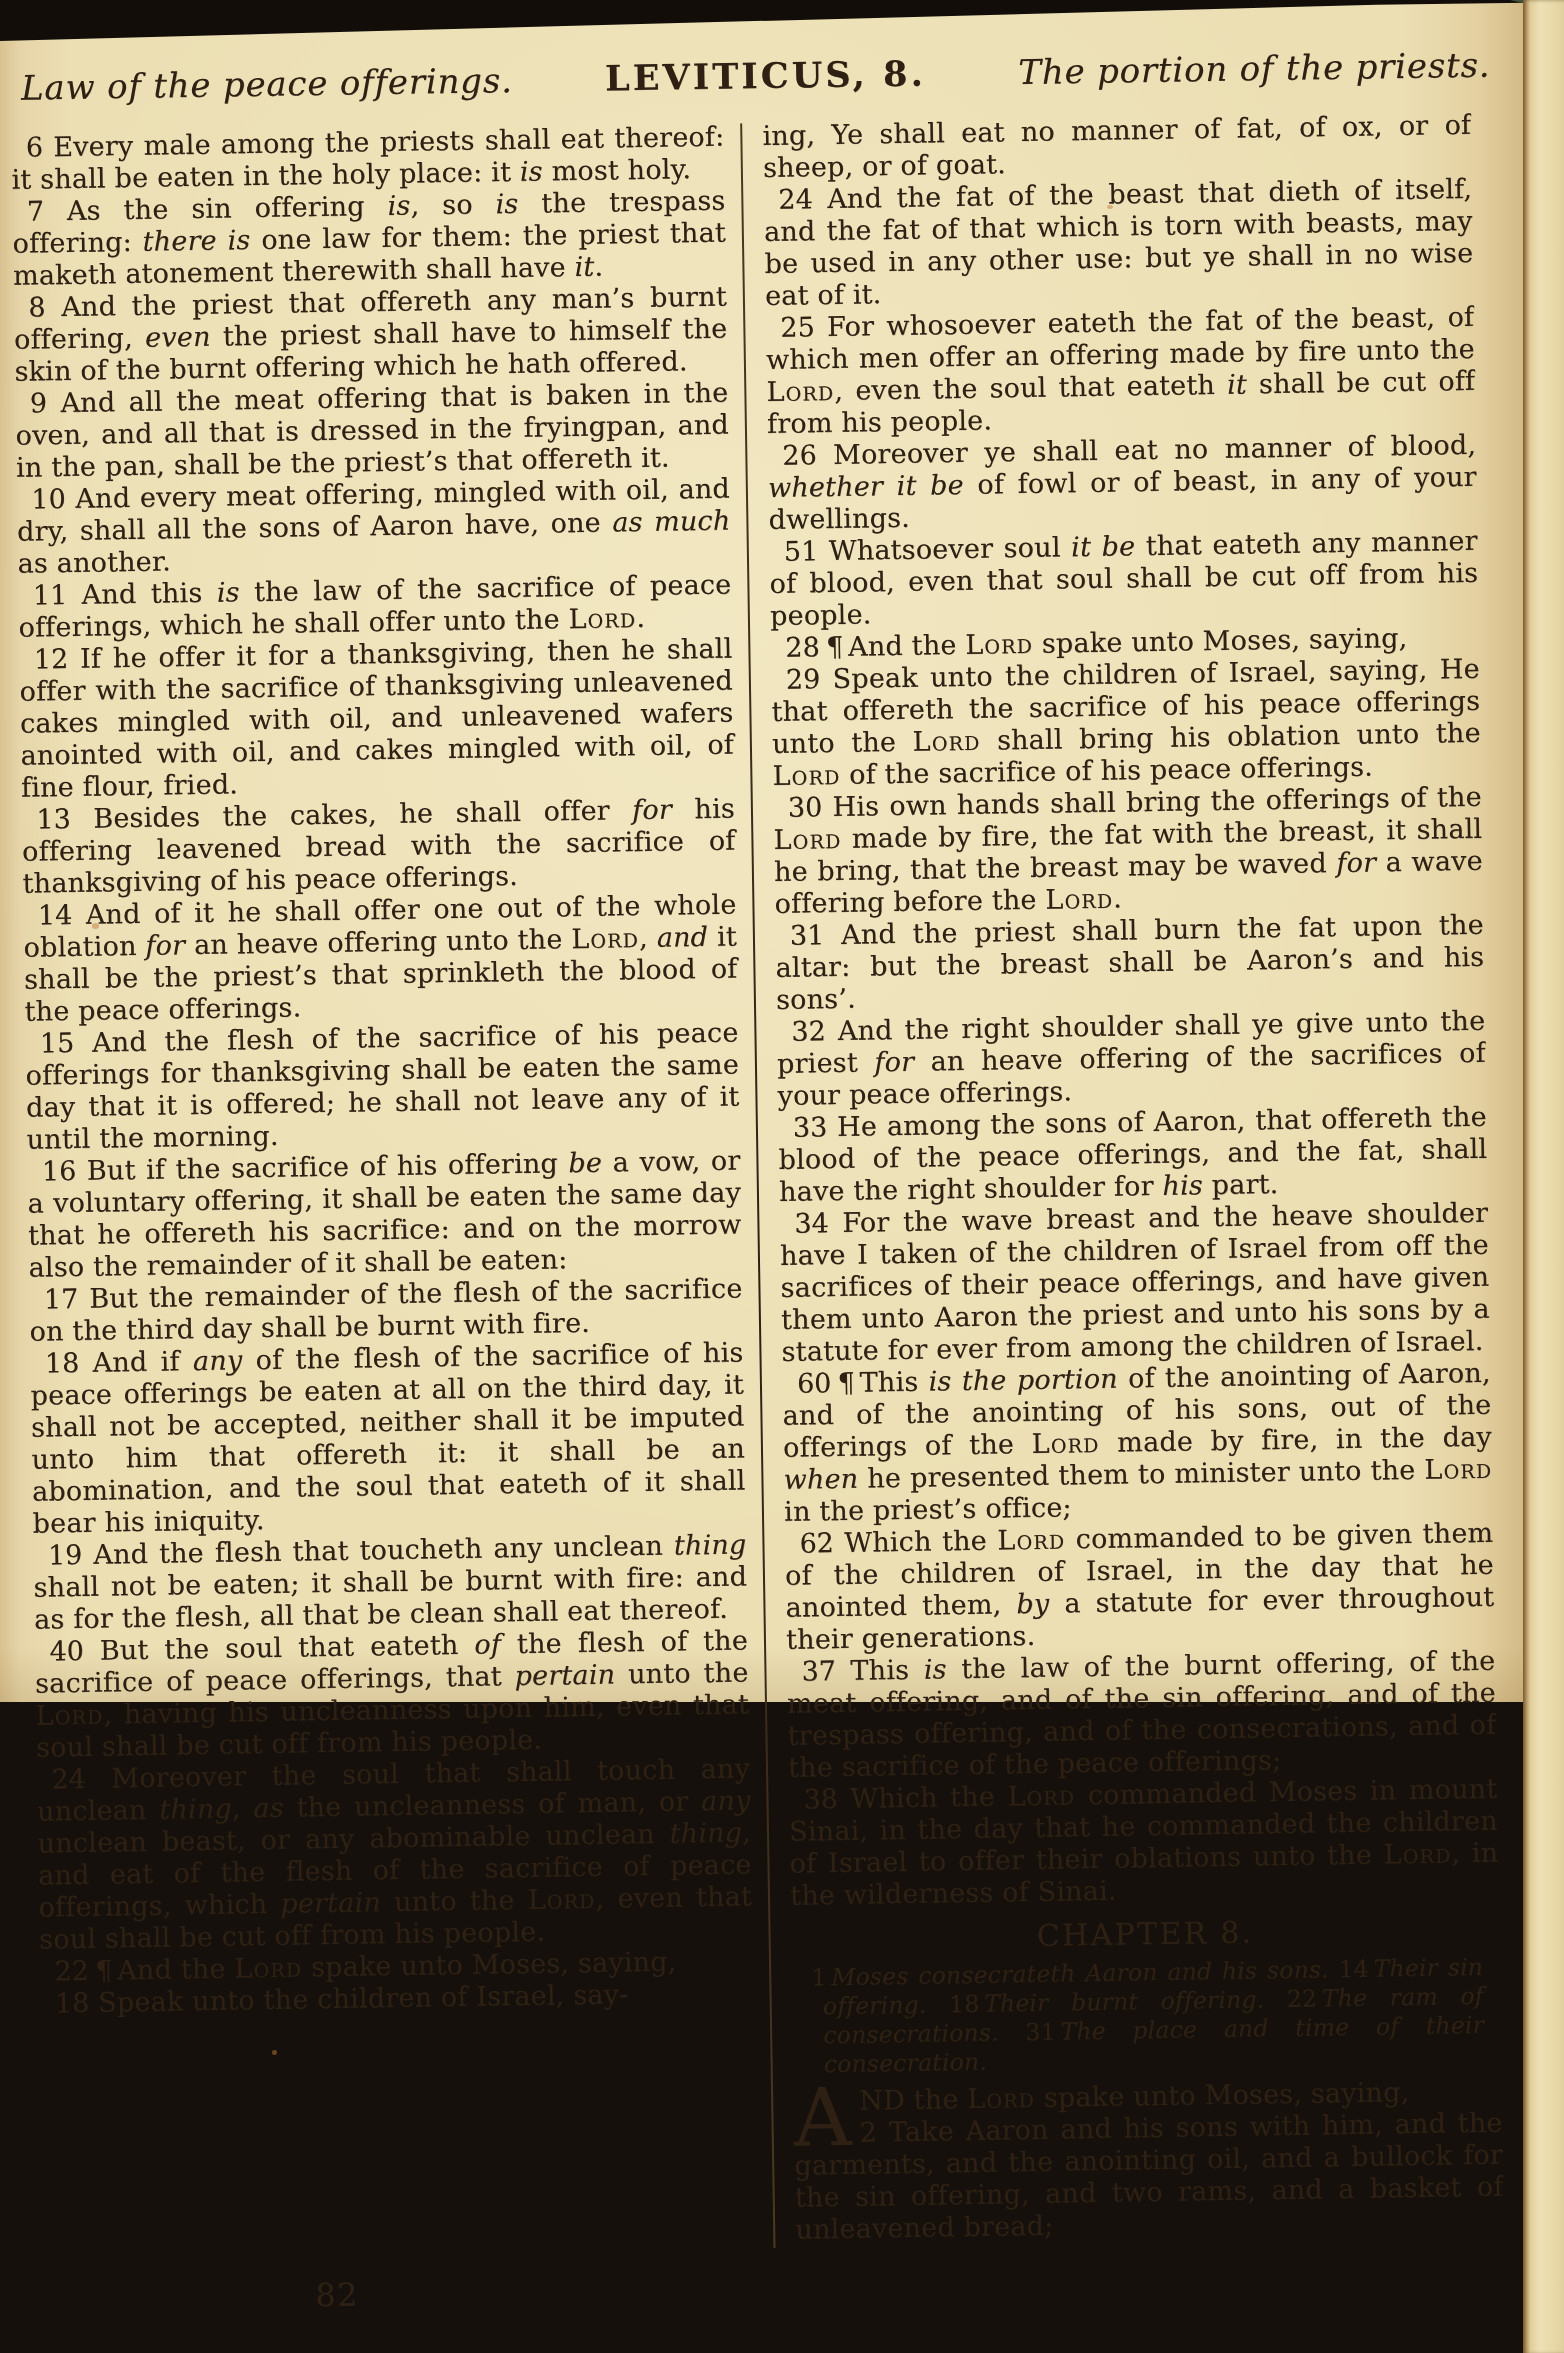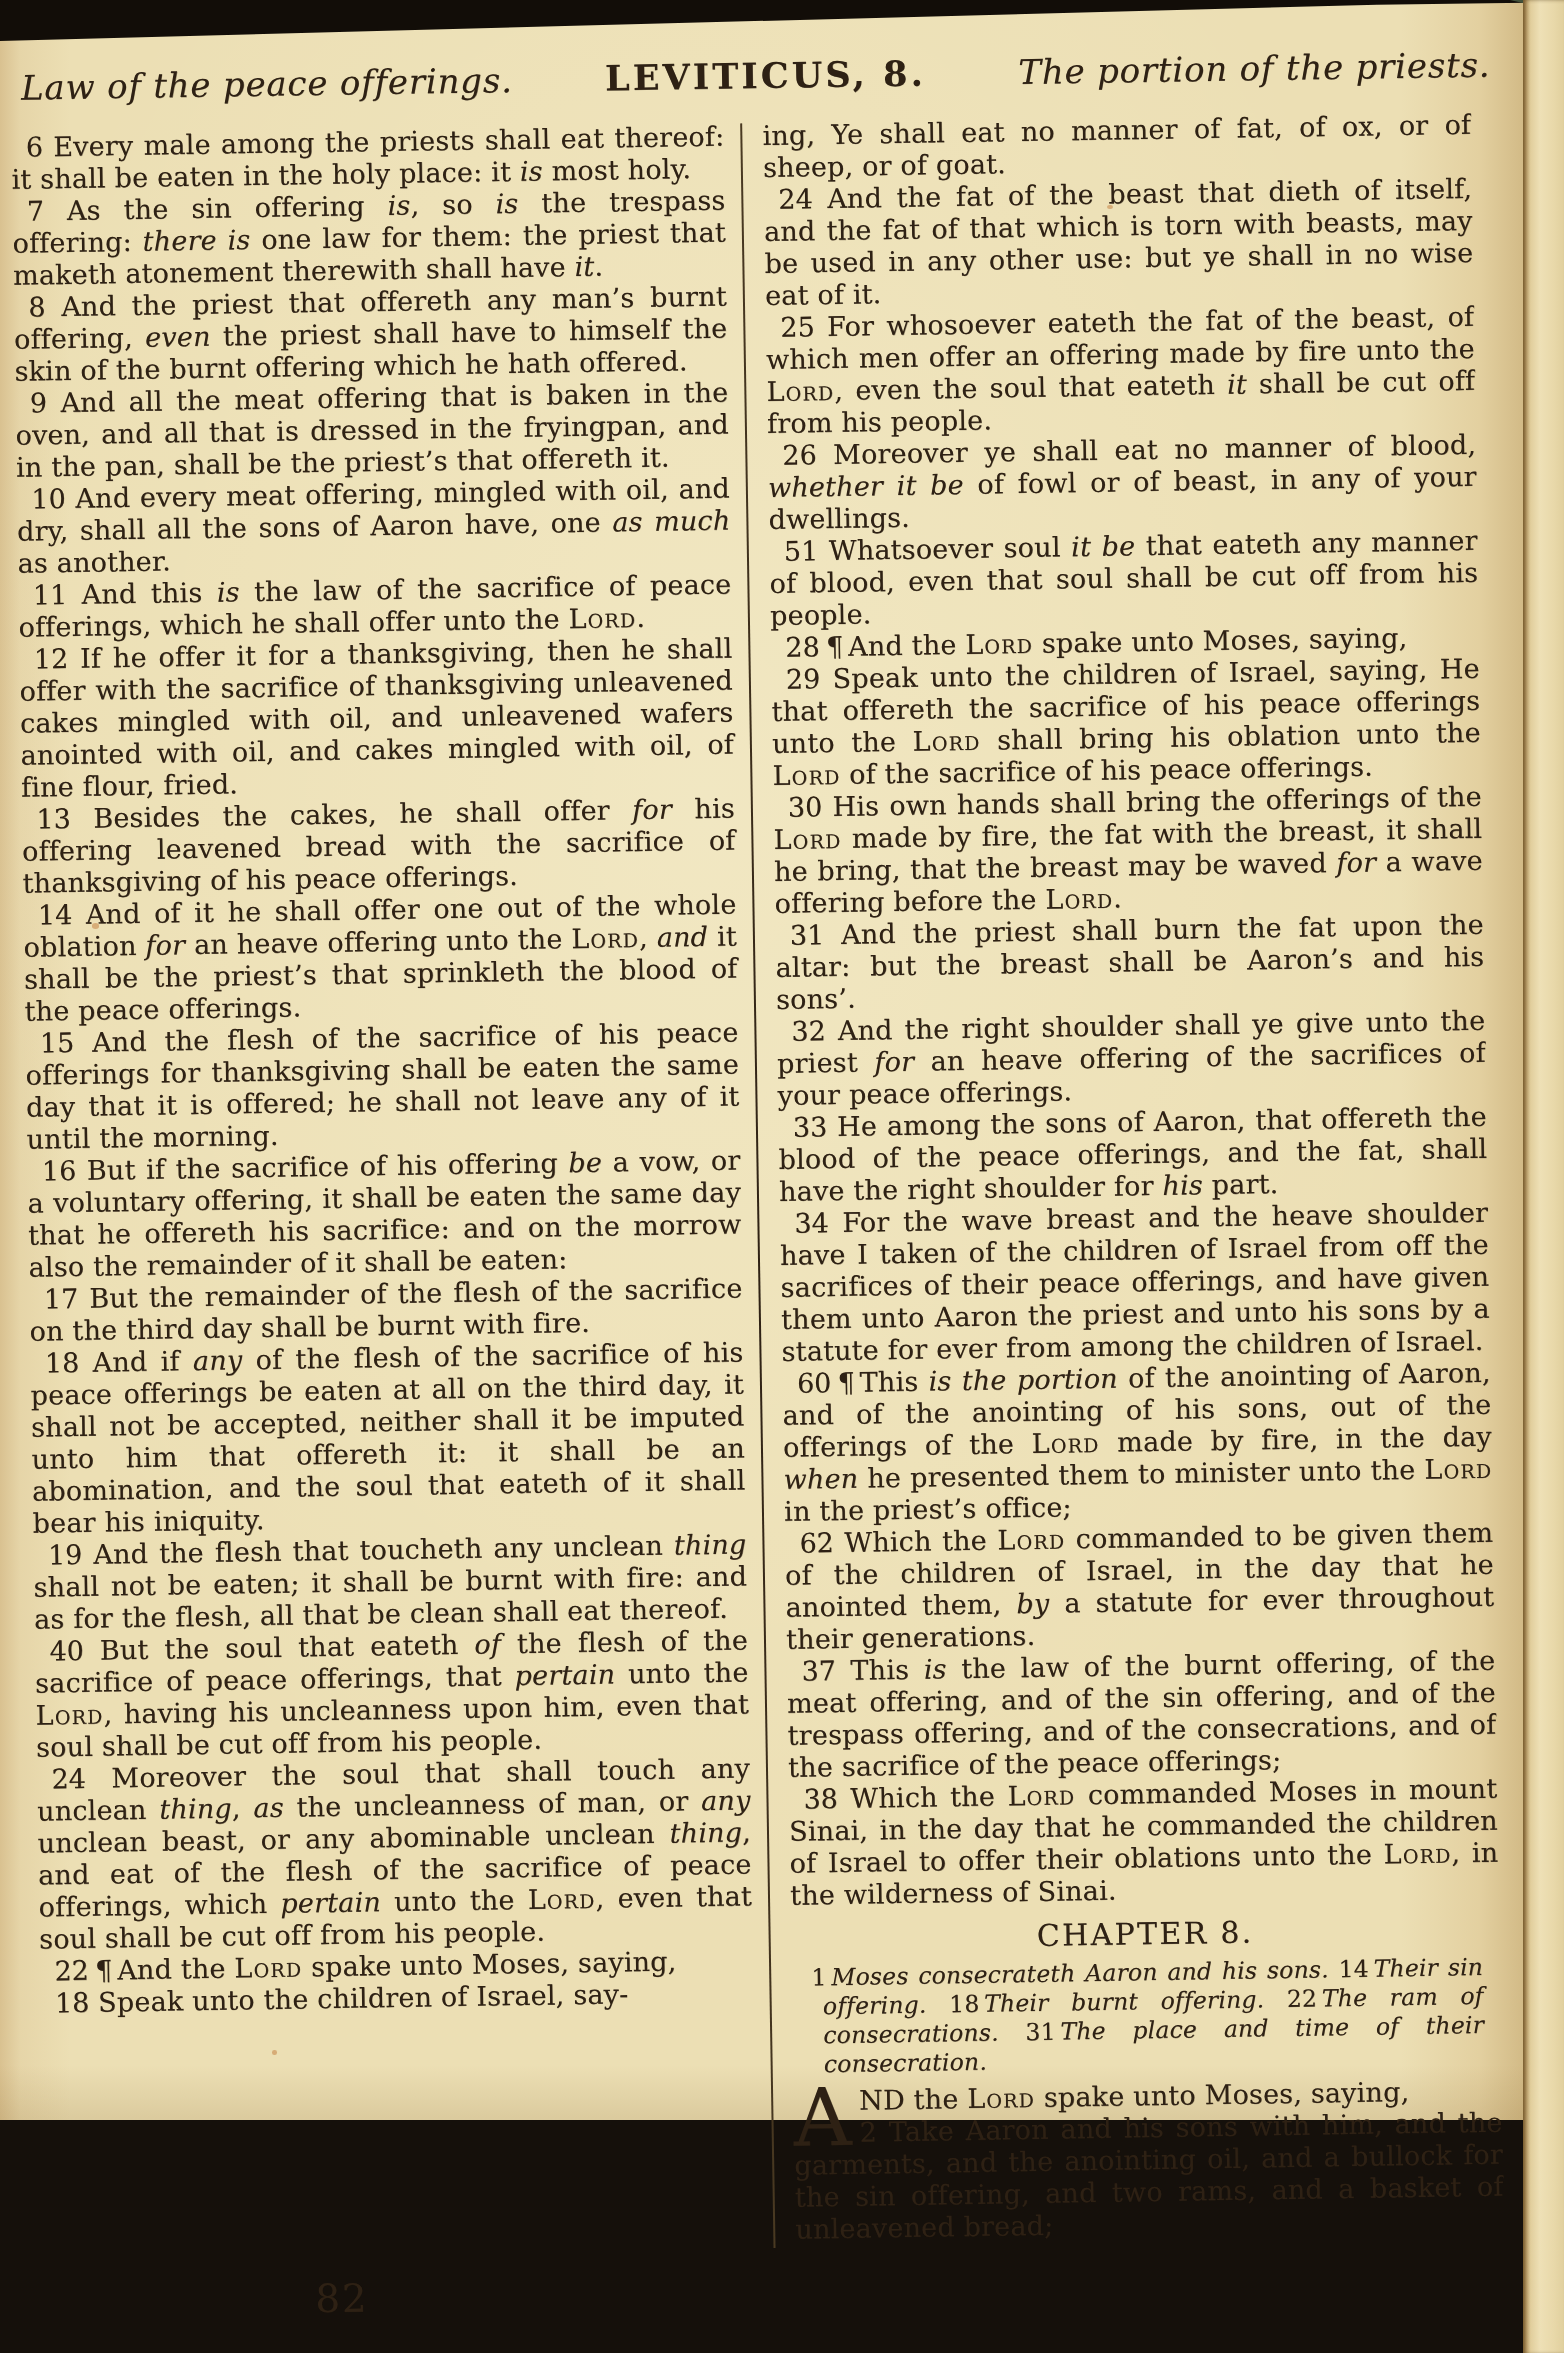--- a/index.html
+++ b/index.html
@@ -8,21 +8,21 @@
     --edge:#15100b;
   }
   *{box-sizing:border-box;}
   html,body{margin:0;padding:0;}
   body{
     width:1565px;height:2354px;overflow:hidden;
     background:var(--edge);
     font-family:"DejaVu Serif","Liberation Serif",serif;
     color:var(--ink);
   }
-  .scan{position:relative;width:1565px;height:2120px;}
+  .scan{position:relative;width:1565px;height:1702px;}
   .paper{
     position:absolute;inset:0;
     background:
       radial-gradient(ellipse at 45% 38%, rgba(255,252,230,.28), rgba(0,0,0,0) 62%),
       linear-gradient(to top, rgba(130,95,40,.16), rgba(0,0,0,0) 55px),
       linear-gradient(to right,
         #d9c190 0px,#e6d5a8 20.3px,#ecdfb4 70px,
         #ecdfb4 1401px,#e3d0a0 1479px,#d2ba86 1524px,#c9ae77 1534px,
         #e4d2a2 1540px,#efe2b9 1549px,#e6d5a6 1565px),
       var(--paper);
@@ -69,21 +69,21 @@
   .chapter-summary{
     margin:0 0 6.3px 0;padding:0 17px 0 31px;
     font-size:23.5px;line-height:29px;text-align:justify;text-indent:-11px;
   }
   .chapter-summary .sum-num{font-style:normal;margin-right:4.7px;}
   .opening{margin:0;text-indent:0;}
   .opening .drop{
     float:left;font-size:80px;line-height:61px;height:61px;
     padding:1.6px 7.8px 0 0;font-weight:normal;
   }
-  .page-num{position:absolute;left:272px;top:2236px;font-size:39px;letter-spacing:1.6px;}
+  .page-num{position:absolute;left:272px;top:2236px;font-size:32px;letter-spacing:1.6px;}
 
   .top-wedge{
     position:absolute;top:0;left:0;width:1565px;height:41px;
     background:#120d08;
     clip-path:polygon(0 0,100% 0,100% 2.3px,1377px 4.7px,0 100%);
   }
   .corner-sliver{
     position:absolute;top:0;right:0;width:55px;height:9.4px;
     background:#41503a;
     clip-path:polygon(0 0,100% 0,100% 100%,40% 55%);

